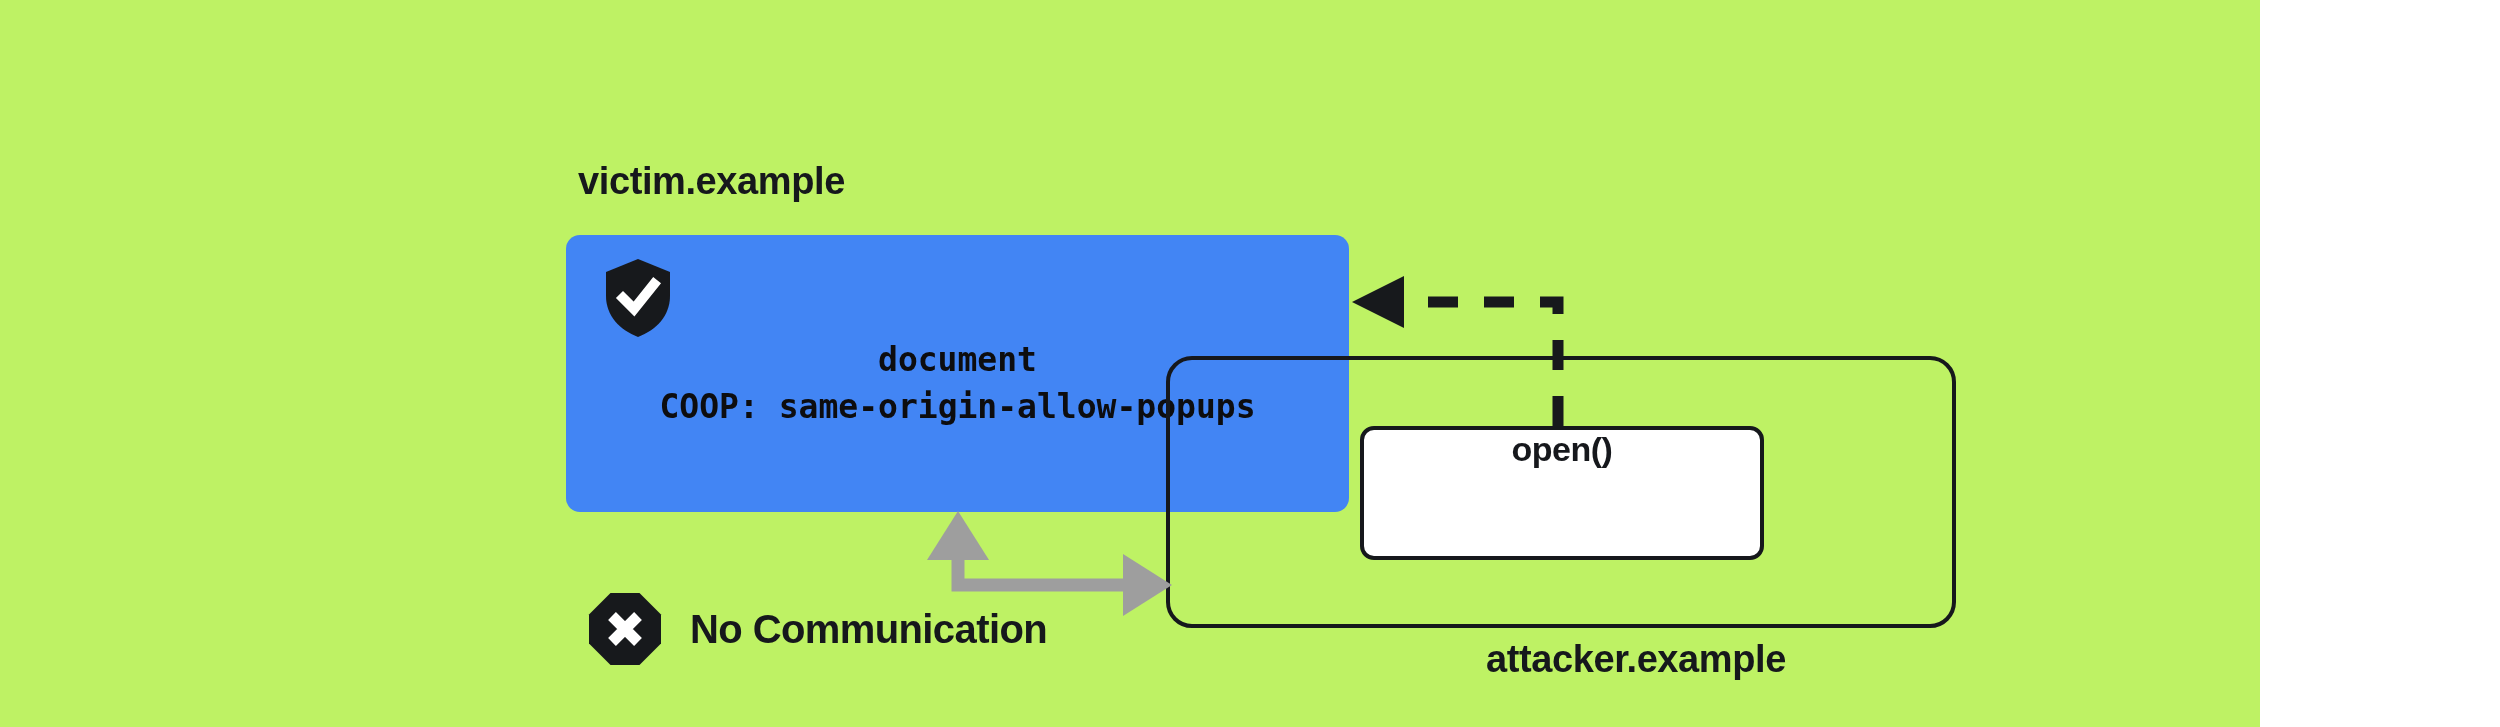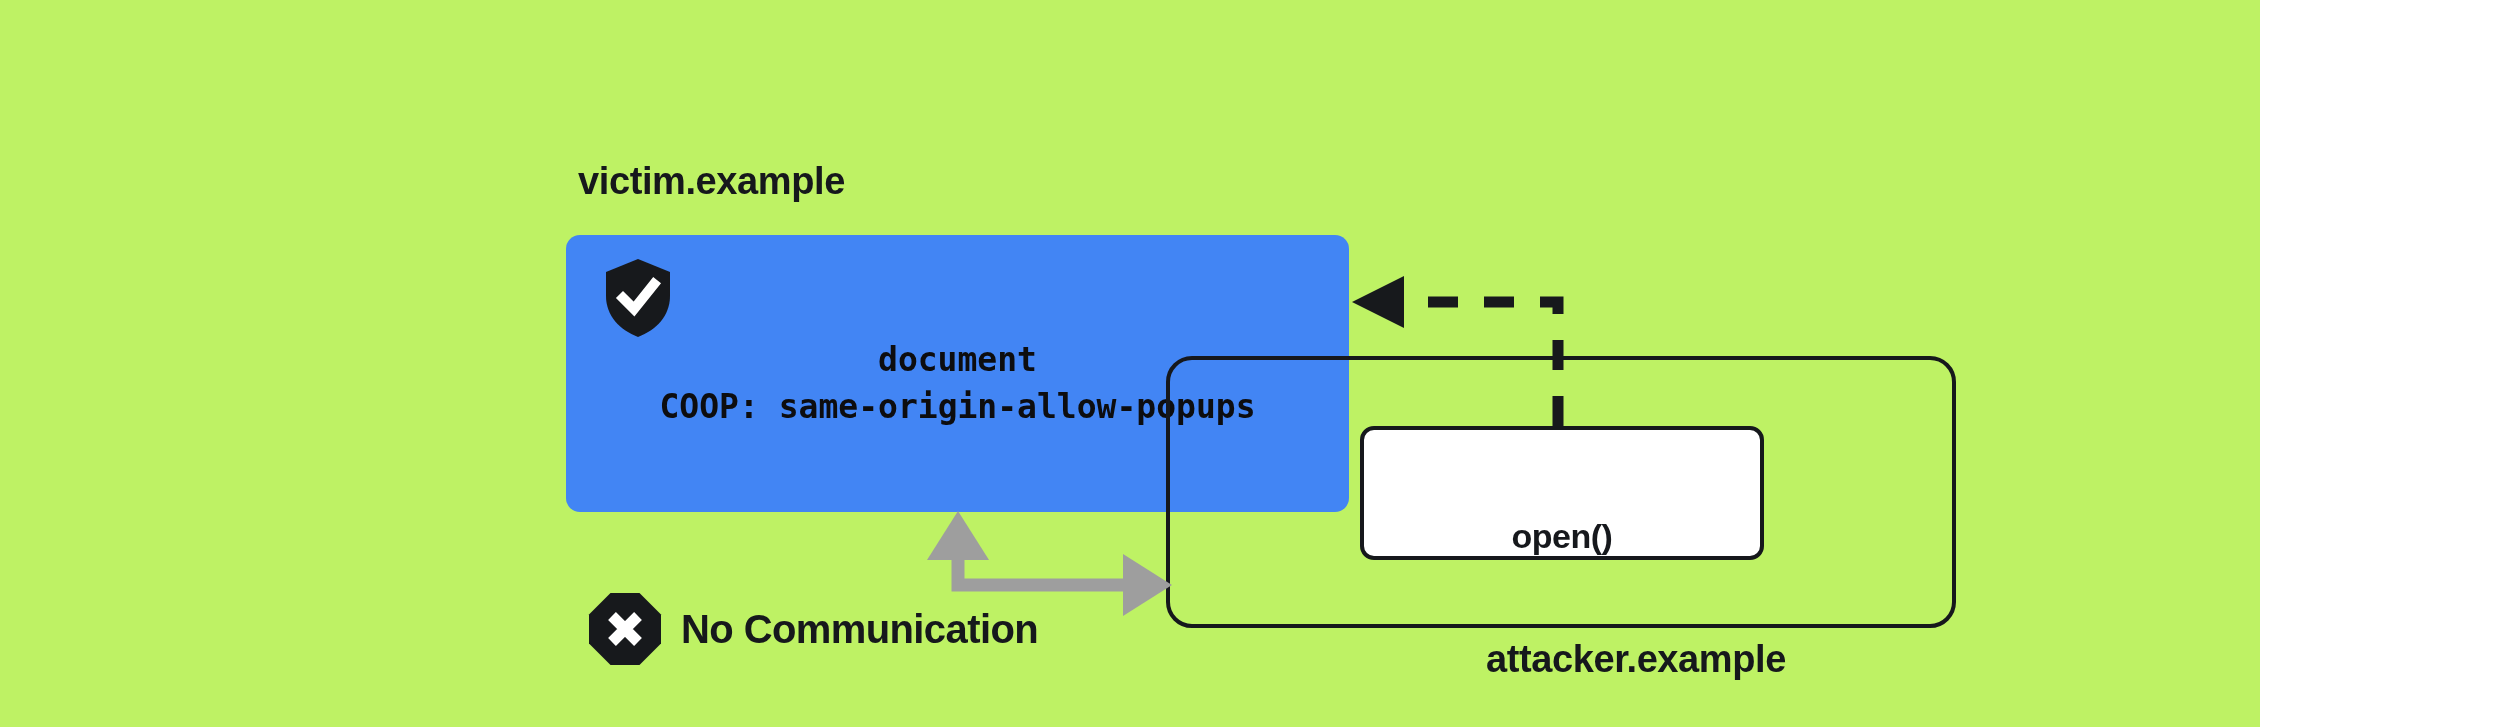--- a/index.html
+++ b/index.html
@@ -112,38 +112,38 @@
     position: absolute;
     left: 1360px;
     top: 426px;
     width: 404px;
     height: 134px;
     border: 4px solid #16181c;
     border-radius: 14px;
     box-sizing: border-box;
     background: #ffffff;
     display: flex;
-    align-items: flex-end;
+    align-items: flex-start;
     justify-content: center;
   }
   #open-label {
     font-size: 34px;
     font-weight: 700;
     color: #16181c;
     letter-spacing: -0.5px;
   }
 
   
   #no-comm {
     position: absolute;
     left: 588px;
     top: 592px;
     display: flex;
     align-items: center;
-    gap: 19px;
+    gap: 28px;
   }
   #no-comm-icon {
     width: 74px;
     height: 74px;
     flex: 0 0 auto;
   }
   #no-comm-label {
     font-size: 40px;
     font-weight: 600;
     color: #16181c;

